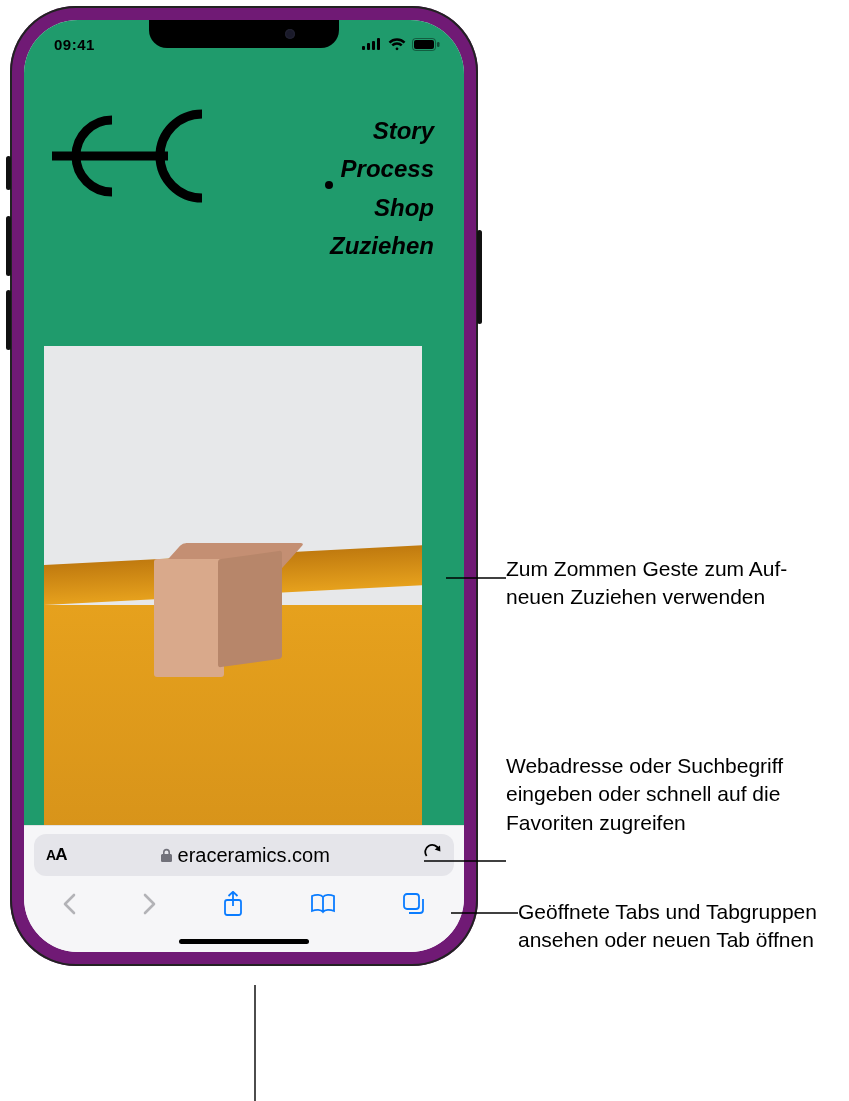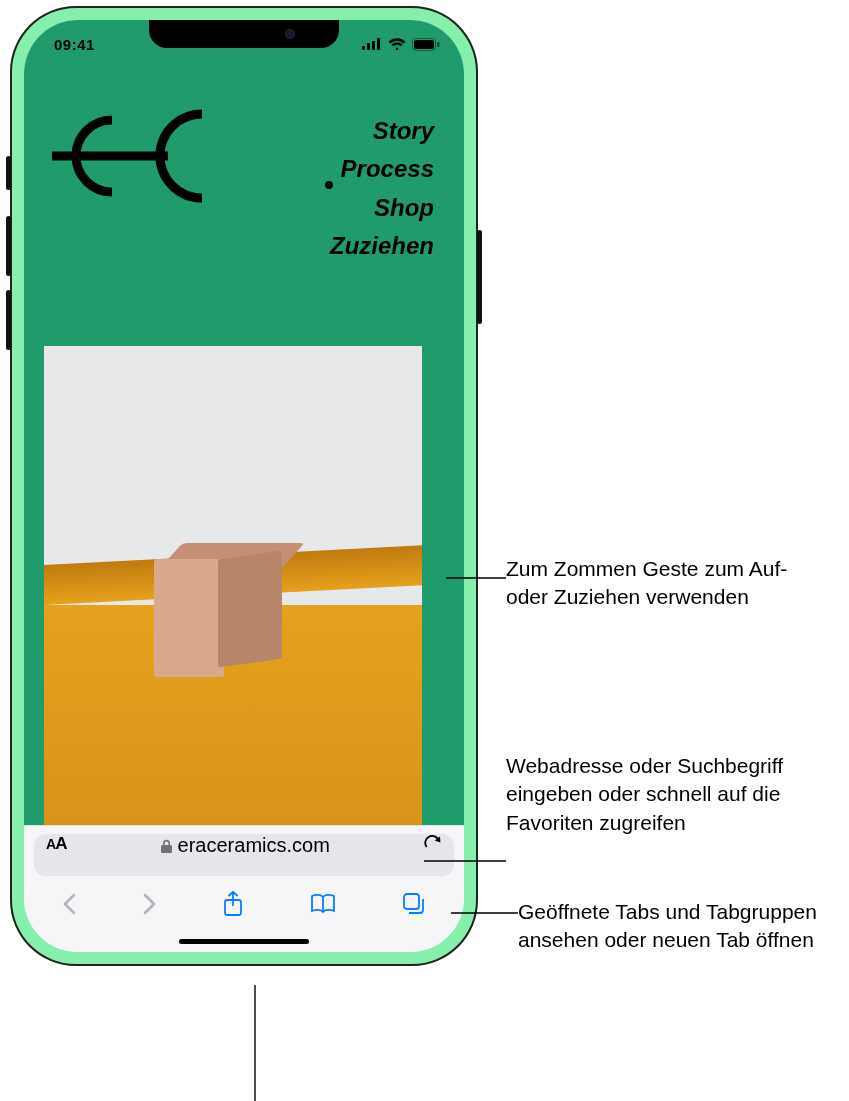--- a/index.html
+++ b/index.html
@@ -11,21 +11,21 @@
     position: relative;
   }
 
   
   .phone {
     position: absolute;
     left: 10px;
     top: 6px;
     width: 468px;
     height: 960px;
-    background: #86efac;
+    background: #701a75;
     border-radius: 66px;
     padding: 14px;
     box-shadow: inset 0 0 0 2px #222;
   }
   .side-btn {
     position: absolute;
     background: #111;
     border-radius: 3px;
   }
   .side-btn.l1 { left: -4px; top: 150px; width: 5px; height: 34px; }
@@ -126,21 +126,21 @@
   
   .safari {
     background: #f6f6f8;
     border-top: 1px solid rgba(0,0,0,.08);
     padding: 8px 10px 0 10px;
   }
   .url-bar {
     background:#e5e5ea;
     border-radius:12px;
     height:42px;
-    display:flex; align-items:flex-start; justify-content:space-between;
+    display:flex; align-items:center; justify-content:space-between;
     padding: 0 12px;
     color:#000;
   }
   .url-bar .aa { font-size:14px; font-weight:600; letter-spacing:-1px;}
   .url-bar .aa .big{font-size:17px;}
   .url-bar .center{ flex:1; display:flex; align-items:center; justify-content:center; gap:6px; font-size:20px;}
   .toolbar {
     height:54px; display:flex; align-items:center; justify-content:space-between;
     padding: 2px 28px 0 28px;
   }
@@ -282,21 +282,21 @@
           <div></div>
         </div>
     </div>
   </div>
 </div>
 
 <div class="callout" style="left:506px; top:555px;">
   <svg class="leader" style="left:-60px; top:22px;" width="60" height="2">
       <line x1="0" y1="1" x2="60" y2="1" stroke="#000" stroke-width="1.4"></line>
     </svg>
-  <span>Zum Zommen Geste zum Auf- oder Zuziehen verwenden</span>
+  <span>Zum Zommen Geste zum Auf- neuen Zuziehen verwenden</span>
 </div>
 
 <div class="callout" style="left:506px; top:752px; max-width:330px;">
   <svg class="leader" style="left:-82px; top:108px;" width="82" height="2">
       <line x1="0" y1="1" x2="82" y2="1" stroke="#000" stroke-width="1.4"></line>
     </svg>
   <span>Webadresse oder Suchbegriff eingeben oder schnell auf die Favoriten zugreifen</span>
 </div>
 
 <div class="callout" style="left:518px; top:898px; max-width:330px;">

